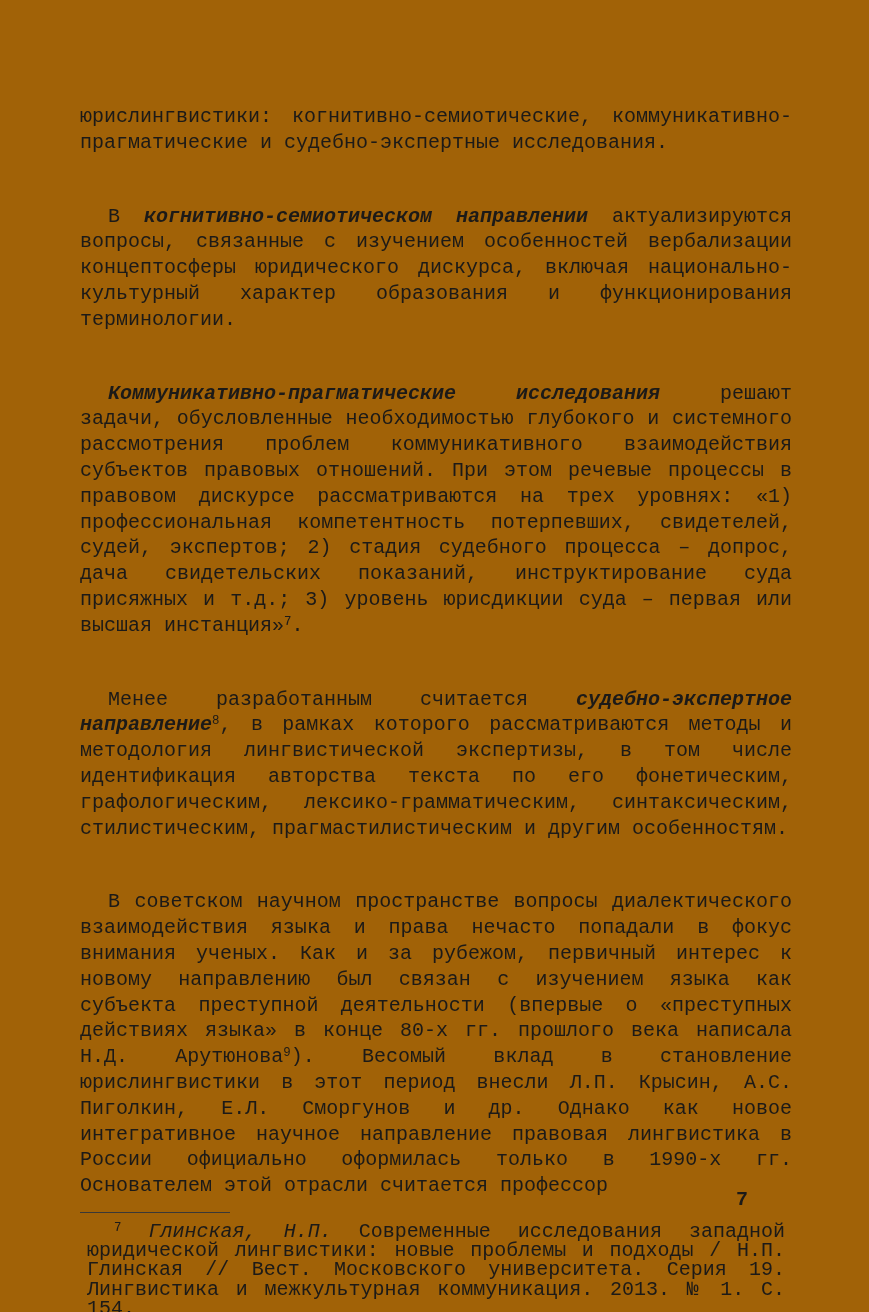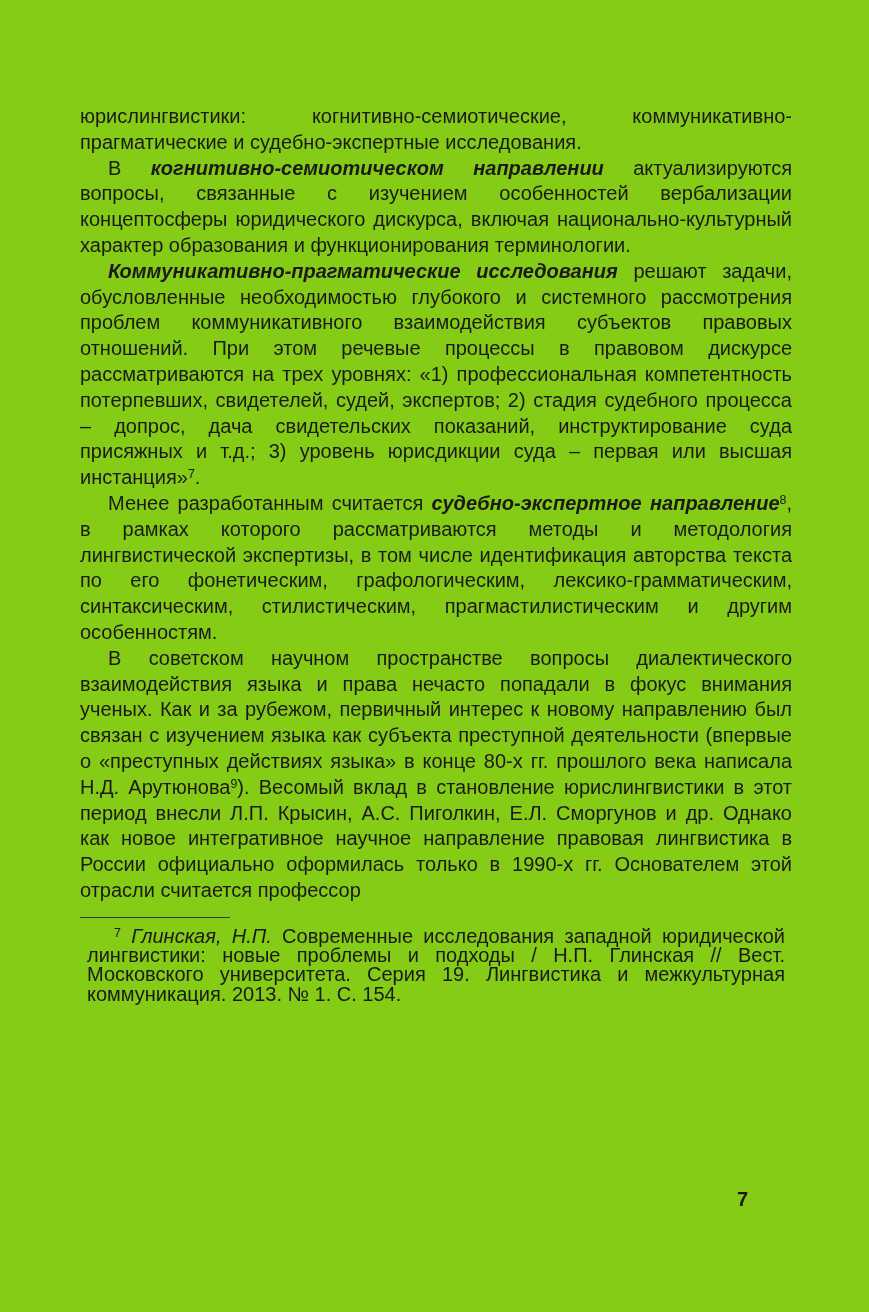--- a/index.html
+++ b/index.html
@@ -5,41 +5,42 @@
   html, body {
     margin: 0;
     padding: 0;
     background: #e8e8e8;
   }
   .page {
     position: relative;
     width: 869px;
     height: 1312px;
     margin: 0 auto;
-    background: #84cc16;
+    background: #a16207;
     color: #1c1a18;
-    font-family: Liberation Sans, sans-serif;
+    font-family: Liberation Mono, monospace;
     overflow: hidden;
   }
   .content {
     position: absolute;
     left: 80px;
     top: 104px;
     width: 712px;
   }
   .main-text p {
     margin: 0;
     font-size: 20px;
     line-height: 25.8px;
     text-align: justify;
     -webkit-hyphens: auto;
     hyphens: auto;
   }
   .main-text p.indent {
     text-indent: 28px;
+    margin-top: 48px;
   }
   .bold-italic {
     font-weight: bold;
     font-style: italic;
   }
   .italic {
     font-style: italic;
   }
   sup {
     font-size: 0.62em;

